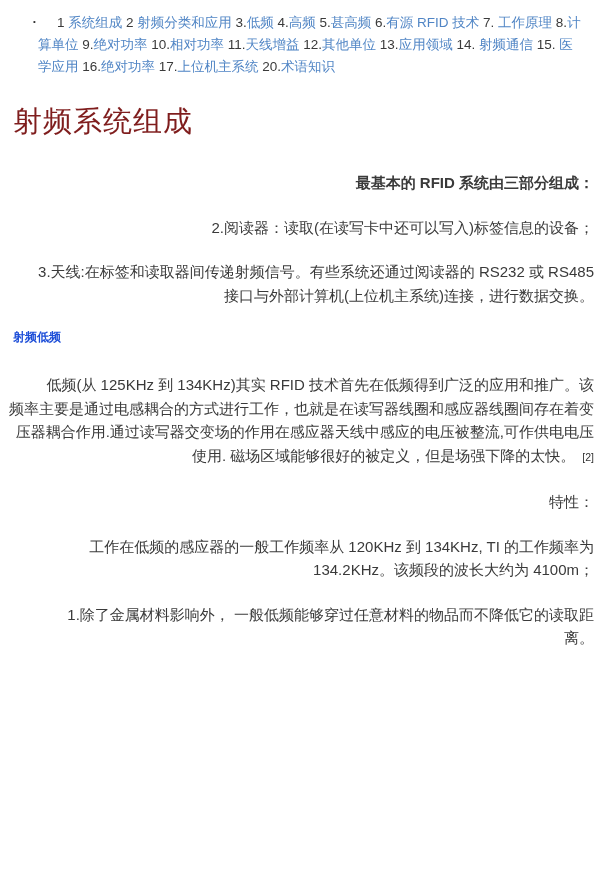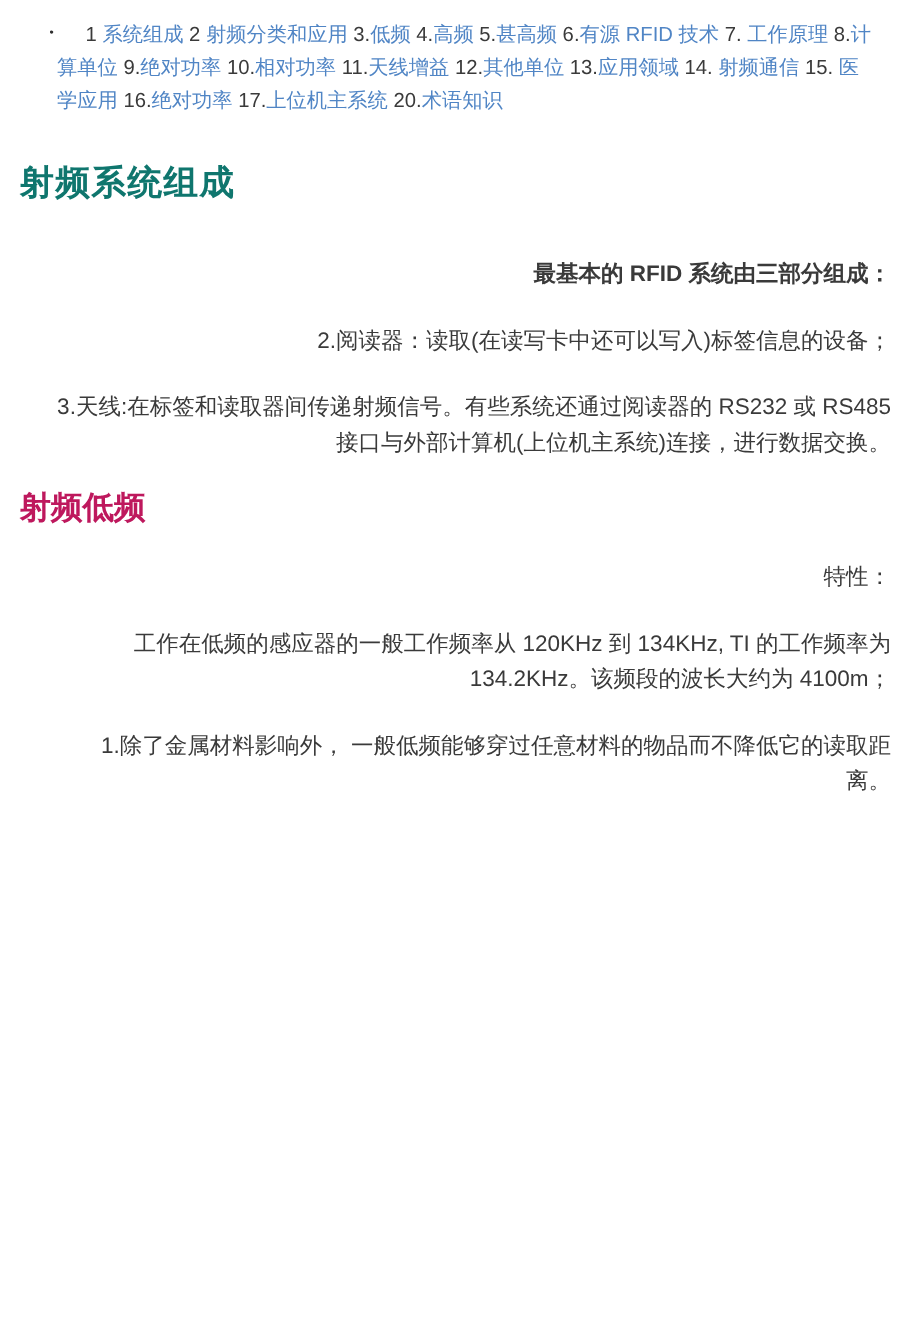--- a/index.html
+++ b/index.html
@@ -34,33 +34,33 @@
     line-height: 22px;
     color: #2f2f2f;
   }
   .toc-line { white-space: nowrap; }
   .toc-line.first { text-indent: 19px; }
   .toc-num { color: #3a3a3a; }
   .toc-link { color: #5085c5; cursor: pointer; }
   
   h1 {
     font-family: "Liberation Serif", serif;
-    font-weight: 700;
-    font-size: 23px;
+    font-weight: 400;
+    font-size: 29px;
     line-height: 27px;
-    color: #0f766e;
+    color: #7f1d1d;
     margin: 22px 0 36px 8px;
     letter-spacing: 1px;
   }
   h3 {
-    font-family: Liberation Serif, serif;
+    font-family: Liberation Mono, monospace;
     font-weight: 700;
-    font-size: 21px;
+    font-size: 12px;
     line-height: 20px;
-    color: #be185d;
+    color: #1d4ed8;
     margin: 19px 0 25px 8px;
   }
   
   p {
     margin: 0 0 21px 0;
     font-size: 15px;
     line-height: 23.5px;
     text-align: right;
     text-indent: 33px;
     color: #3a3a3a;
@@ -92,20 +92,21 @@
 
 
   <p>2.阅读器：读取(在读写卡中还可以写入)标签信息的设备；</p>
 
   <p>3.天线:在标签和读取器间传递射频信号。有些系统还通过阅读器的 RS232 或 RS485 接口与外部计算机(上位机主系统)连接，进行数据交换。</p>
 
 
 
   <h3>射频低频</h3>
 
+  <p><span>低频(从 125KHz 到 134KHz)其实 RFID 技术首先在低频得到广泛的应用和推广。该频率主要是通过电感耦合的方式进行工作，也就是在读写器线圈和感应器线圈间存在着变压器耦合作用.通过读写器交变场的作用在感应器天线中感应的电压被整流,可作供电电压使用. 磁场区域能够很好的被定义，但是场强下降的太快。</span><span class="ref">[2]</span></p>
 
   <p>特性：</p>
 
   <p>工作在低频的感应器的一般工作频率从 120KHz 到 134KHz, TI 的工作频率为134.2KHz。该频段的波长大约为 4100m；</p>
 
   <p>1.除了金属材料影响外， 一般低频能够穿过任意材料的物品而不降低它的读取距离。</p>
 
 </div>
 
 </body></html>

